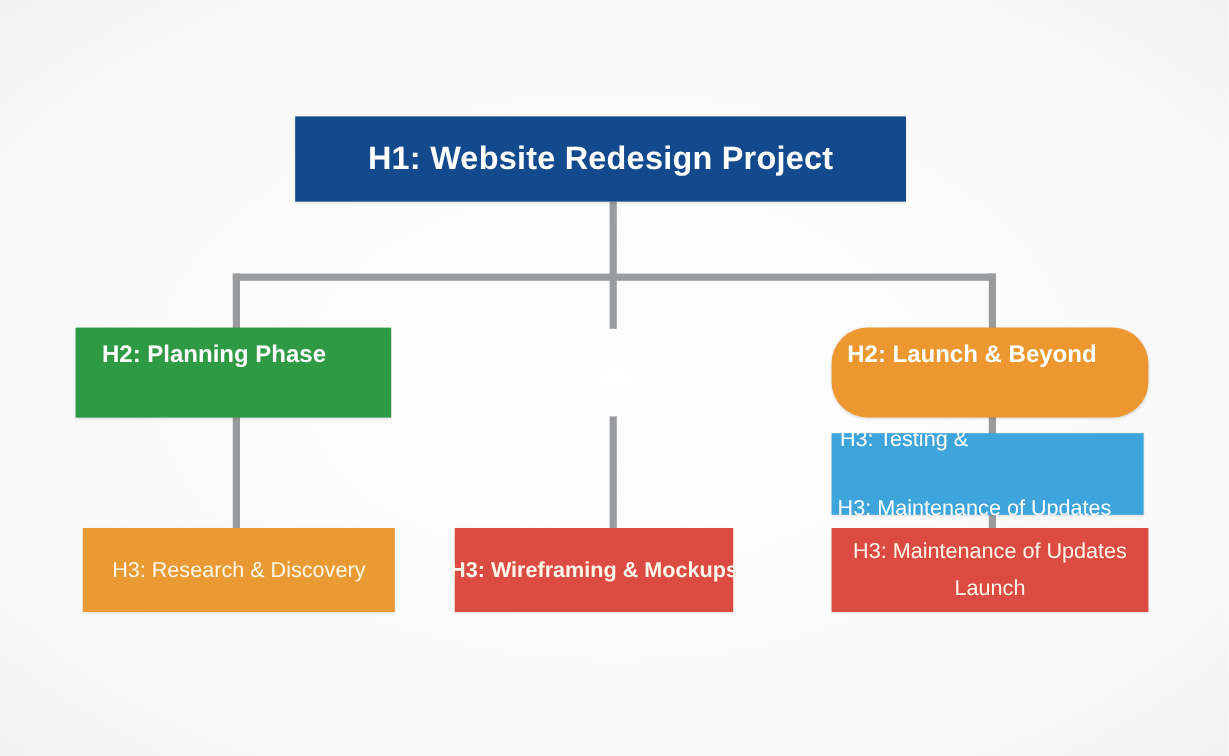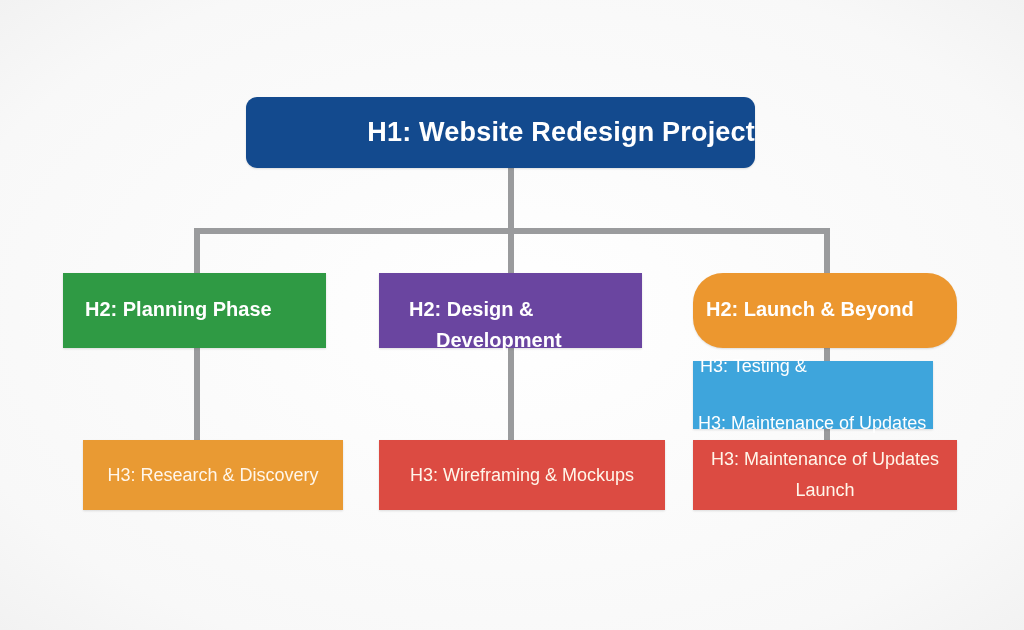--- a/index.html
+++ b/index.html
@@ -28,33 +28,32 @@
       position: absolute;
       box-sizing: border-box;
       color: #ffffff;
       display: flex;
       flex-direction: column;
       box-shadow: 0 1px 2px rgba(0,0,0,0.12);
     }
     .h1-box {
       left: 246px; top: 97px; width: 509px; height: 71px;
       background: #134a8e;
-      align-items: flex-end;
+      align-items: center;
       justify-content: center;
       font-weight: bold;
       font-size: 27px;
       letter-spacing: 0.2px;
-      border-radius: 11px;
     }
     .h2-box {
       top: 273px; height: 75px;
       font-weight: bold;
       font-size: 20px;
       line-height: 31px;
-      padding-top: 21px;
+      padding-top: 8px;
     }
     .h2-box .t { display: block; }
     .h3-box {
       font-size: 18px;
       line-height: 31px;
       align-items: center;
       justify-content: center;
       text-align: center;
       color: #fff6ea;
     }
@@ -75,39 +74,35 @@
   <div class="line" style="left:824px; top:347px; width:6px; height:94px;"></div>
 
   <div class="box h1-box">
     <span>H1: Website Redesign Project</span>
   </div>
 
   <div class="box h2-box" style="left:63px; width:263px; background:#2f9a44; padding-left:22px;">
     <span class="t">H2: Planning Phase</span>
   </div>
 
-  <div class="box h2-box" style="left:379px; width:263px; background:#6a45a0; padding-left:30px;">
-    <span class="t">H2: Design &amp;</span>
-    <span class="t" style="padding-left:27px;">Development</span>
-  </div>
 
   <div class="box h2-box" style="left:693px; width:264px; background:#ec972f; padding-left:13px;border-radius:30px;">
     <span class="t">H2: Launch &amp; Beyond</span>
   </div>
 
-  <div class="box h3-box" style="left:693px; top:361px; width:240px; height:68px; background:#3ea5dc; align-items:flex-start; padding-left:5px; color:#ffffff;gap:26px;">
+  <div class="box h3-box" style="left:693px; top:361px; width:260px; height:68px; background:#3ea5dc; align-items:flex-start; padding-left:5px; color:#ffffff;gap:26px;">
     <span class="t" style="padding-left:2px;">H3: Testing &amp;</span>
     <span class="t">H3: Maintenance of Updates</span>
   </div>
 
-  <div class="box h3-box" style="left:83px; top:440px; width:260px; height:70px; background:#e99a33;">
+  <div class="box h3-box" style="left:69px; top:440px; width:260px; height:70px; background:#e99a33;">
     <span class="t">H3: Research &amp; Discovery</span>
   </div>
 
-  <div class="box h3-box" style="left:379px; top:440px; width:286px; height:70px; background:#dc4b42;">
+  <div class="box h3-box" style="left:379px; top:440px; width:232px; height:70px; background:#dc4b42;font-weight:bold;">
     <span class="t">H3: Wireframing &amp; Mockups</span>
   </div>
 
   <div class="box h3-box" style="left:693px; top:440px; width:264px; height:70px; background:#dc4b42;">
     <span class="t">H3: Maintenance of Updates</span>
     <span class="t">Launch</span>
   </div>
 
 </div>
 

